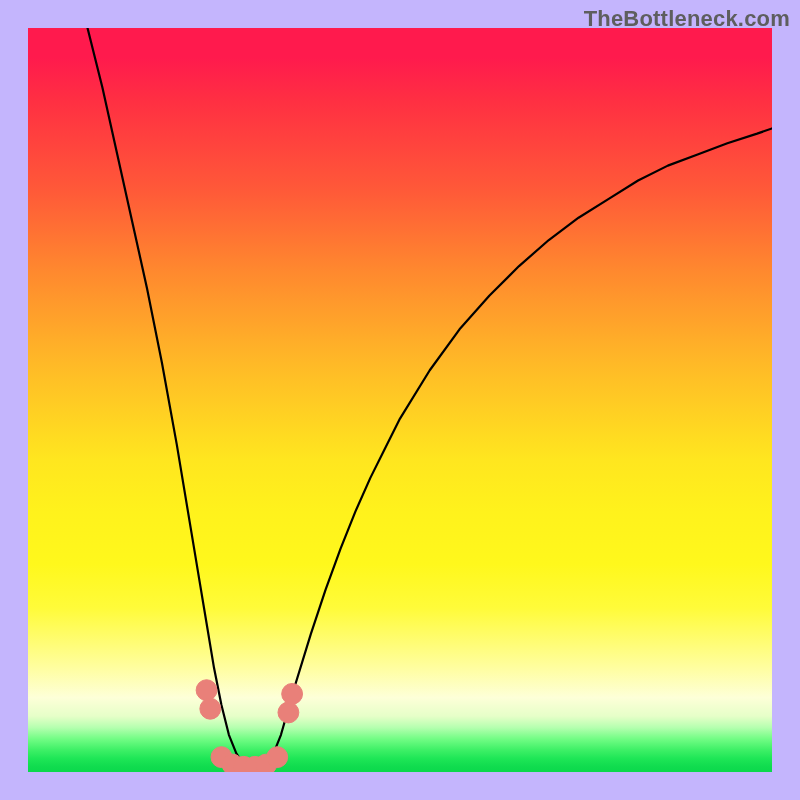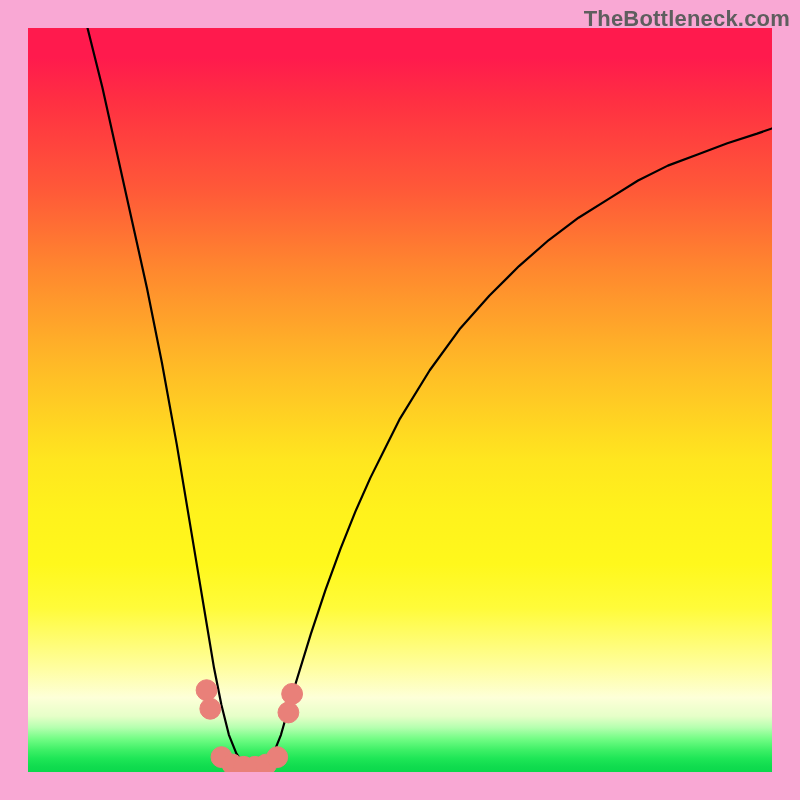--- a/index.html
+++ b/index.html
@@ -10,21 +10,21 @@
     background: #000;
     overflow: hidden;
     font-family: Arial, Helvetica, sans-serif;
   }
   .frame {
     position: absolute;
     left: 0;
     top: 0;
     width: 800px;
     height: 800px;
-    background: #f9a8d4;
+    background: #c4b5fd;
   }
   .plot {
     position: absolute;
     left: 28px;
     top: 28px;
     width: 744px;
     height: 744px;
     background: linear-gradient(
       to bottom,
       #ff1a4d 0%,

